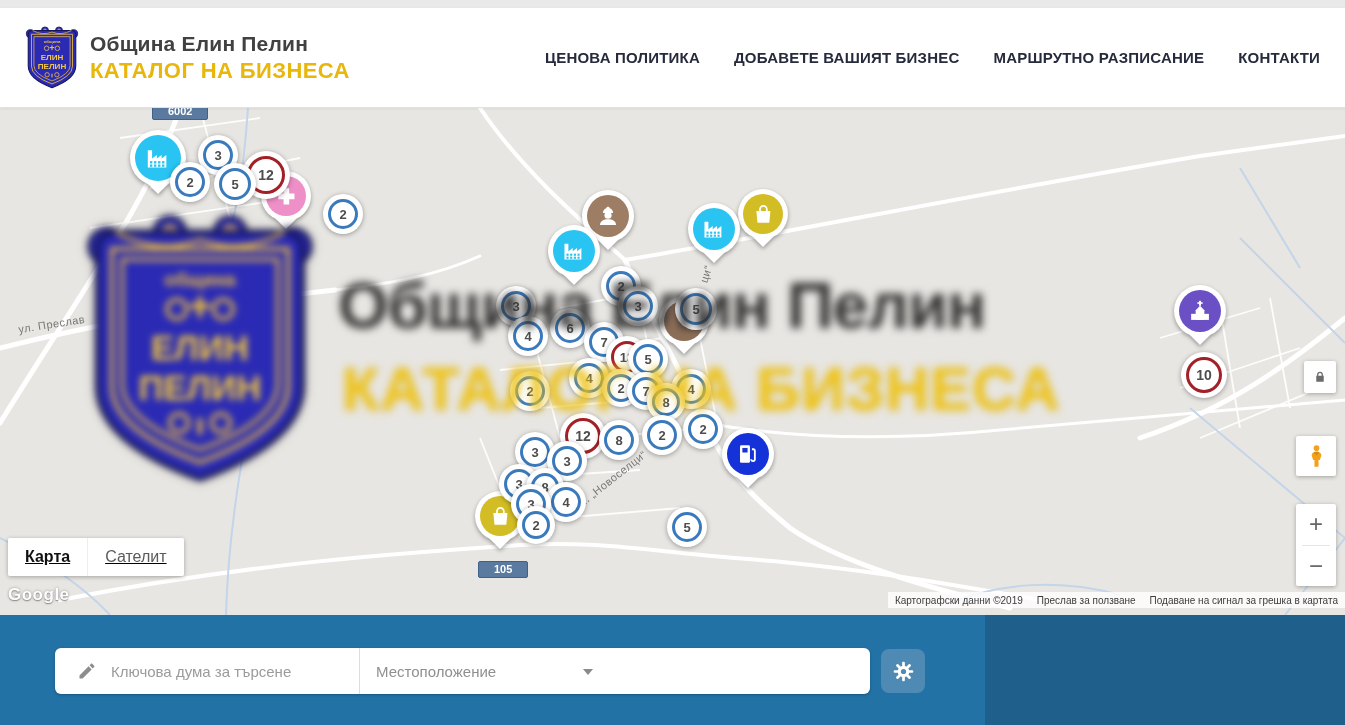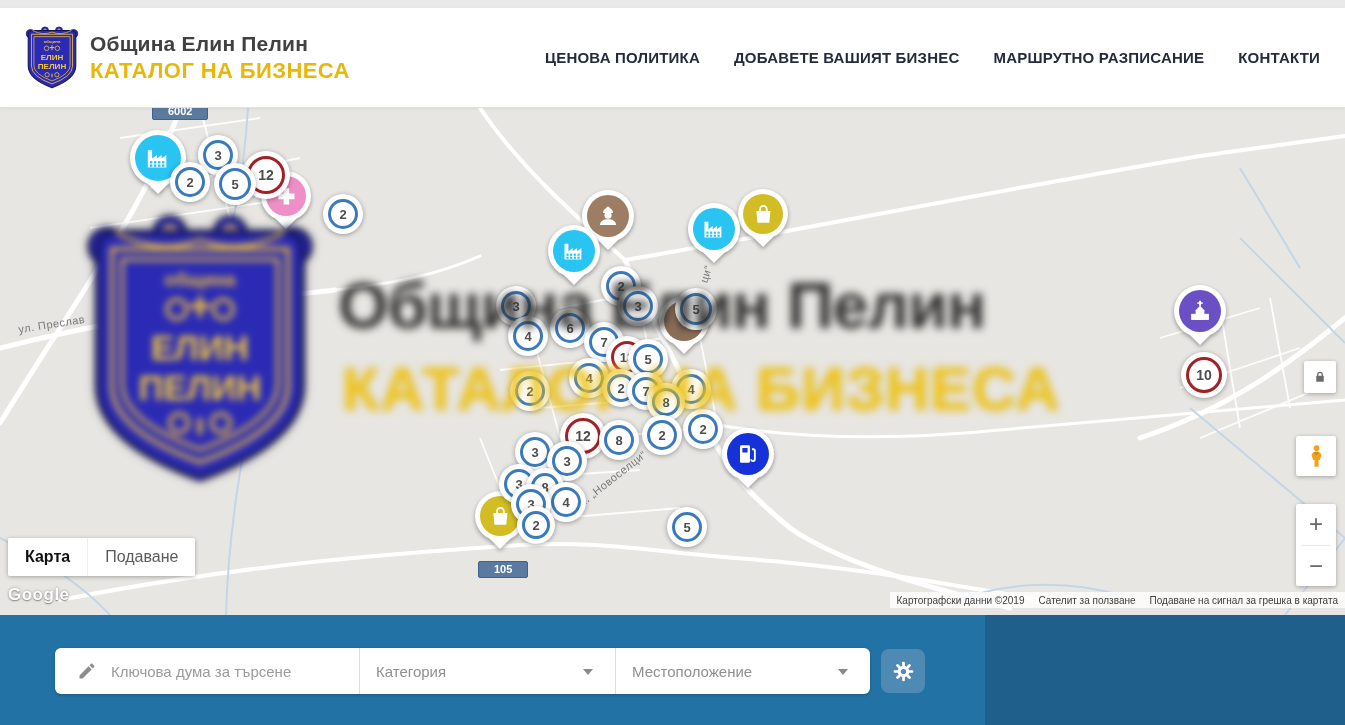--- a/index.html
+++ b/index.html
@@ -34,21 +34,21 @@
   .pin .disc { position:absolute; inset:0; border-radius:50%; background:#fff; }
   .pin .inner { position:absolute; inset:5px; border-radius:50%; display:flex; align-items:center; justify-content:center; }
   .pin svg { width:62%; height:62%; }
 
   
   #wm-logo { position:absolute; left:84px; top:105px; width:232px; height:276px; filter:blur(3.5px) drop-shadow(0 0 4px rgba(0,0,0,.4)); z-index:12; pointer-events:none; }
   .wm-line1 { position:absolute; left:338px; top:160px; width:870px; font-size:65px; font-weight:bold; color:#2e2e2e; white-space:nowrap; filter:blur(4px); z-index:12; pointer-events:none; letter-spacing:-1px; }
   .wm-line2 { position:absolute; left:342px; top:246px; width:860px; font-size:61px; font-weight:bold; color:#f2c513; white-space:nowrap; filter:blur(4px); z-index:12; pointer-events:none; letter-spacing:1px; text-shadow:0 0 2px rgba(60,50,0,.55); }
 
   
-  .maptype { position:absolute; left:8px; top:430px; display:flex; z-index:15; box-shadow:0 1px 4px rgba(0,0,0,.3); border-radius:2px; overflow:hidden; }
+  .maptype { position:absolute; left:8px; top:430px; display:flex; z-index:15; box-shadow:0 1px 4px rgba(0,0,0,.3); border-radius:2px; overflow:hidden;text-decoration:underline; }
   .maptype button { border:none; background:#fff; height:38px; font-family:"Liberation Sans",sans-serif; font-size:16px; padding:0 17px; cursor:pointer; }
   .maptype .mt-map { font-weight:bold; color:#111; }
   .maptype .mt-sat { color:#5b5b5b; border-left:1px solid #eee; }
   .google-logo { position:absolute; left:8px; top:477px; z-index:15; font-size:17px; font-weight:bold; color:#fdfdfd; letter-spacing:.5px; text-shadow:0 0 3px #9a9a9a, 0 1px 1px #8a8a8a; }
   .attribution { position:absolute; right:0; top:484px; height:16px; background:rgba(255,255,255,.8); display:flex; align-items:center; gap:0; z-index:15; font-size:10px; color:#3c3c3c; }
   .attribution span { padding:0 7px; white-space:nowrap; }
   .attribution a { color:#3c3c3c; text-decoration:none; cursor:pointer; padding:0 7px; white-space:nowrap; }
 
   .ctl { position:absolute; background:#fff; box-shadow:0 1px 4px rgba(0,0,0,.3); z-index:15; display:flex; align-items:center; justify-content:center; cursor:pointer; }
   .ctl-lock { left:1304px; top:253px; width:32px; height:32px; border-radius:2px; }
@@ -399,28 +399,28 @@
       <use href="#shield-base"></use>
       <text x="50" y="31" text-anchor="middle" font-size="8" font-weight="bold" fill="#edbe3e">община</text>
       <text x="50" y="63" text-anchor="middle" font-size="15" font-weight="bold" fill="#f2c83f">ЕЛИН</text>
       <text x="50" y="80" text-anchor="middle" font-size="15" font-weight="bold" fill="#f2c83f">ПЕЛИН</text>
     </svg>
     <div class="wm-line1">Община Елин Пелин</div>
     <div class="wm-line2">КАТАЛОГ НА БИЗНЕСА</div>
 
     <div class="maptype">
       <button class="mt-map">Карта</button>
-      <button class="mt-sat">Подаване</button>
+      <button class="mt-sat">Сателит</button>
     </div>
 
     <div class="google-logo">Google</div>
 
     <div class="attribution">
       <span>Картографски данни ©2019</span>
-      <a>Сателит за ползване</a>
+      <a>Преслав за ползване</a>
       <a>Подаване на сигнал за грешка в картата</a>
     </div>
 
     <div class="ctl ctl-lock">
       <svg viewBox="0 0 24 24" width="14" height="14" fill="#6b6b6b">
           <path d="M7 10V7.8a5 5 0 0110 0V10h1.4v10H5.6V10H7zm2.2 0h5.6V7.8a2.8 2.8 0 00-5.6 0V10z"></path>
         </svg>
     </div>
 
     <div class="ctl ctl-pegman">
@@ -440,24 +440,20 @@
 
   <div id="searchbar">
     <div class="right-panel"></div>
 
     <div class="search-group">
       <div class="sg-section sg-keyword">
         <svg viewBox="0 0 24 24" width="20" height="20" fill="#8d8d8d">
             <path d="M3 17.3V21h3.7L17.6 10.1l-3.7-3.7L3 17.3zM20.6 7.1c.4-.4.4-1 0-1.4l-2.3-2.3c-.4-.4-1-.4-1.4 0l-1.8 1.8 3.7 3.7 1.8-1.8z"></path>
           </svg>
         <input type="text" placeholder="Ключова дума за търсене" style="">
-      </div>
-      <div class="sg-section sg-select">
-        <span>Категория</span>
-        <span class="caret"></span>
       </div>
       <div class="sg-section sg-select">
         <span>Местоположение</span>
         <span class="caret"></span>
       </div>
     </div>
 
     <button class="gear-btn">
       <svg viewBox="0 0 24 24" width="25" height="25">
         <g fill="#fff">

